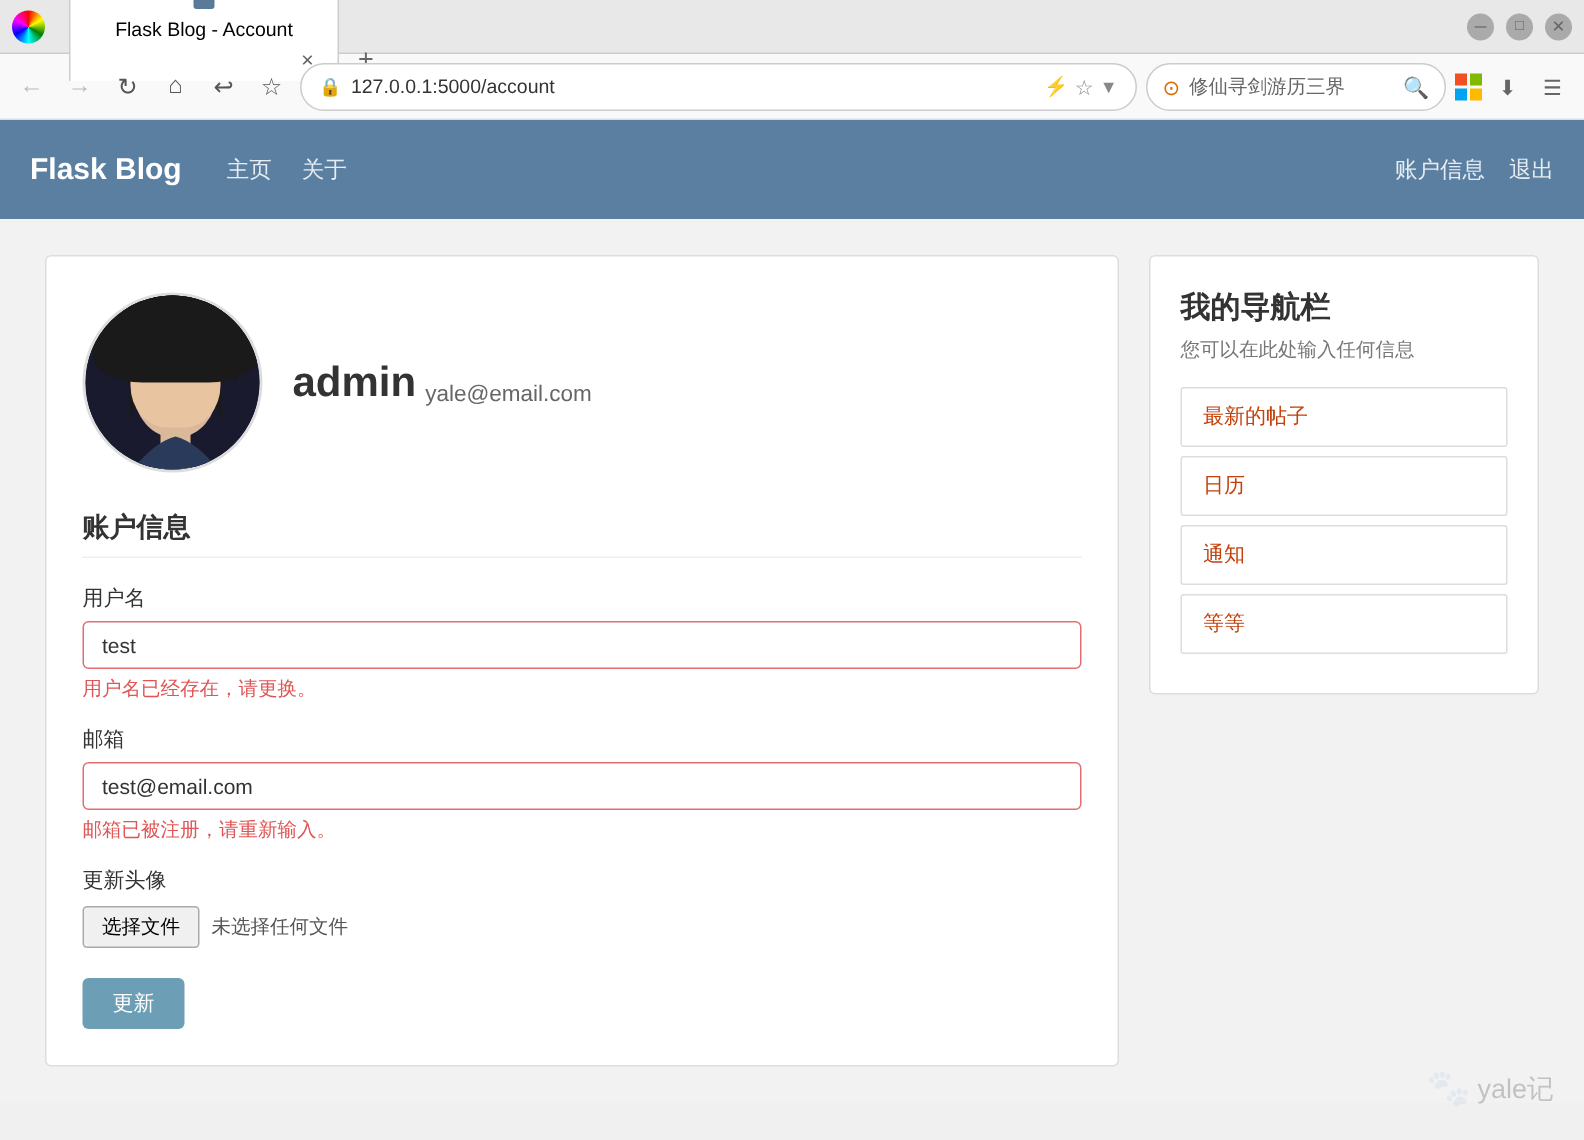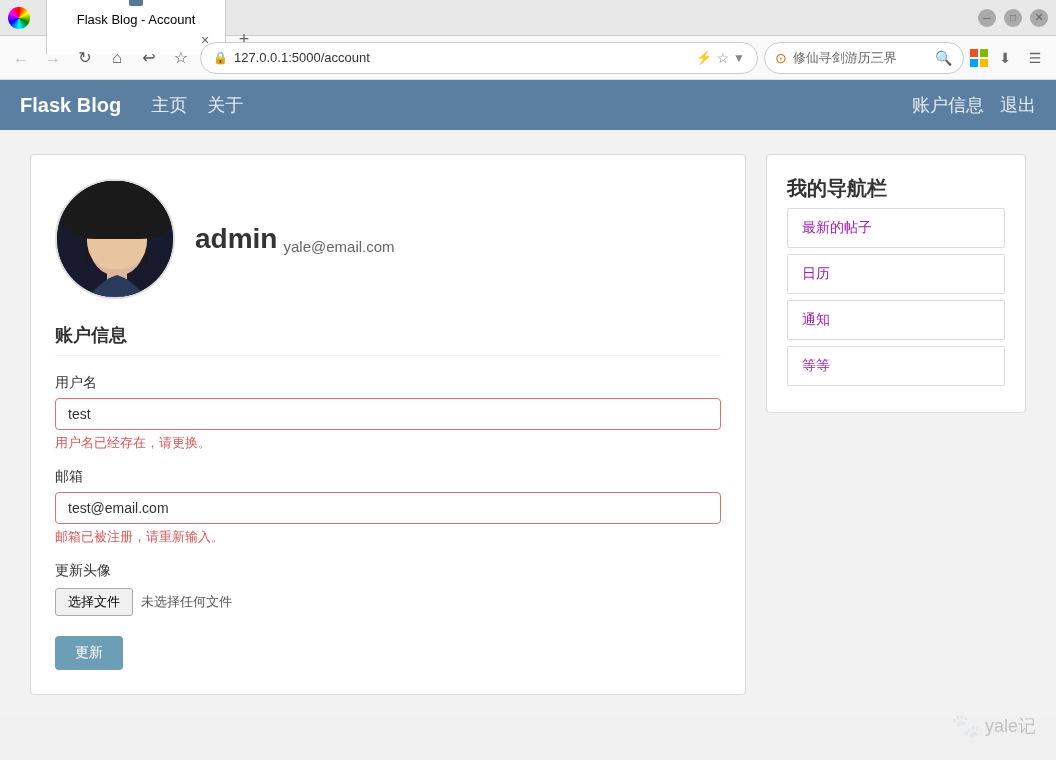--- a/index.html
+++ b/index.html
@@ -121,36 +121,36 @@
       padding: 0 10px;
       gap: 6px;
       font-size: 13px;
       min-width: 200px;
     }
     .extensions-area { display: flex; gap: 4px; align-items: center; }
 
     
     .app-navbar {
       background: #5a7fa0;
-      height: 50px;
+      height: 66px;
       display: flex;
       align-items: center;
       padding: 0 20px;
       gap: 20px;
       text-align: right;
     }
     .app-brand {
       font-size: 20px;
       font-weight: bold;
       color: white;
       margin-right: 10px;
     }
     .nav-link {
       color: rgba(255,255,255,0.85);
-      font-size: 18px;
+      font-size: 15px;
       text-decoration: none;
       cursor: pointer;
     }
     .nav-right {
       margin-left: auto;
       display: flex;
       gap: 16px;
     }
 
     
@@ -267,21 +267,21 @@
     .sidebar-subtitle { font-size: 13px; color: #777; margin-bottom: 16px; }
     .sidebar-list { list-style: none; }
     .sidebar-list-item {
       border: 1px solid #ddd;
       border-radius: 2px;
       margin-bottom: 6px;
     }
     .sidebar-list-link {
       display: block;
       padding: 10px 14px;
-      color: #a21caf;
+      color: #c2410c;
       text-decoration: none;
       font-size: 14px;
       cursor: pointer;
     }
 
     
     .watermark {
       position: fixed;
       bottom: 20px;
       right: 20px;
@@ -447,20 +447,21 @@
 
         </div>
       </div>
 
       
       <button class="submit-btn">更新</button>
     </div>
 
     <div class="sidebar-card">
       <div class="sidebar-title">我的导航栏</div>
+      <div class="sidebar-subtitle">您可以在此处输入任何信息</div>
       <ul class="sidebar-list">
         <li class="sidebar-list-item">
           <a class="sidebar-list-link">最新的帖子</a>
         </li>
         <li class="sidebar-list-item">
           <a class="sidebar-list-link">日历</a>
         </li>
         <li class="sidebar-list-item">
           <a class="sidebar-list-link">通知</a>
         </li>

